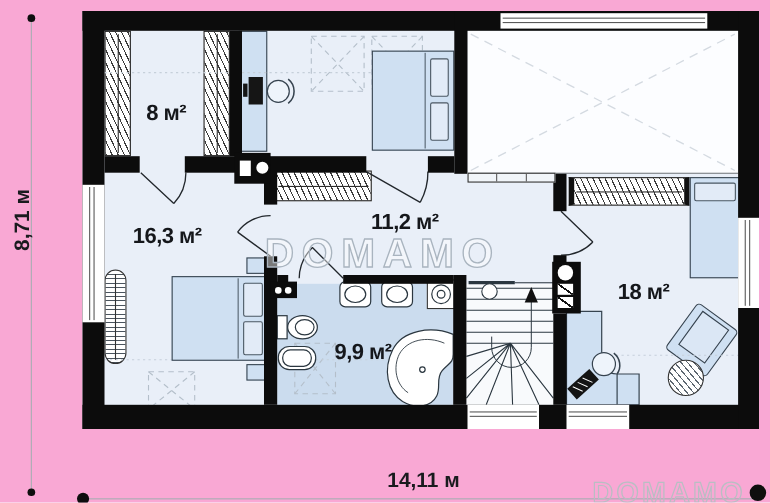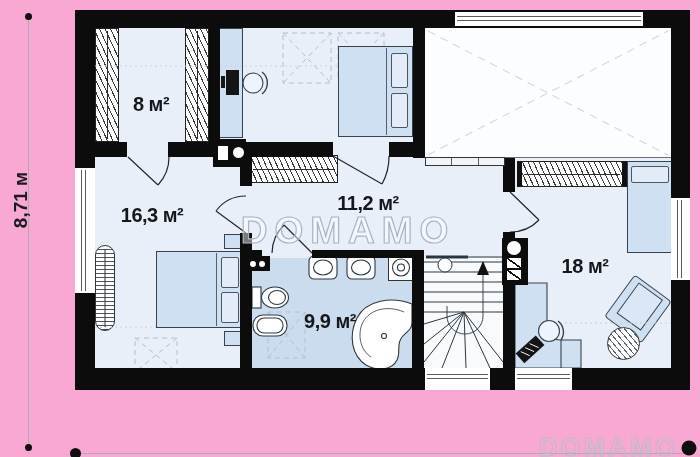--- a/index.html
+++ b/index.html
@@ -237,20 +237,21 @@
   </svg>
 
   <div class="label" style="left:151px;top:104px;">8 м²</div>
   <div class="label" style="left:152px;top:215px;">16,3 м²</div>
   <div class="label" style="left:368px;top:203px;">11,2 м²</div>
   <div class="label" style="left:330px;top:301px;margin-top:20px;">9,9 м²</div>
   <div class="label" style="left:585px;top:266px;">18 м²</div>
 
   <div class="dimline" style="left:75px;top:453px;width:613px;height:1px;"></div>
   <div class="dimdot" style="left:70px;top:448px;width:11px;height:11px;"></div>
+  <div class="dimlabel" style="left:385px;top:438px;">14,11 м</div>
 
   <div class="dimline" style="left:28px;top:16px;width:1px;height:432px;"></div>
   <div class="dimdot" style="left:25px;top:13px;width:7px;height:7px;"></div>
   <div class="dimdot" style="left:25px;top:444px;width:7px;height:7px;"></div>
   <div class="dimlabel vert" style="left:21px;top:200px;">8,71 м</div>
 
   <svg class="wm" width="700" height="457" viewBox="0 0 700 457">
     <text x="348" y="243" text-anchor="middle" font-family="Liberation Sans, sans-serif" font-size="37" font-weight="bold" letter-spacing="7" fill="rgba(255,255,255,0.45)" stroke="#a9b4bf" stroke-width="1.2">DOMAMO</text>
     <text x="678" y="456" text-anchor="end" font-family="Liberation Sans, sans-serif" font-size="26" font-weight="bold" letter-spacing="3" fill="none" stroke="#b9bec3" stroke-width="1.1">DOMAMO</text>
     <circle cx="689" cy="448" r="7.5" fill="#0e0e0e"></circle>

